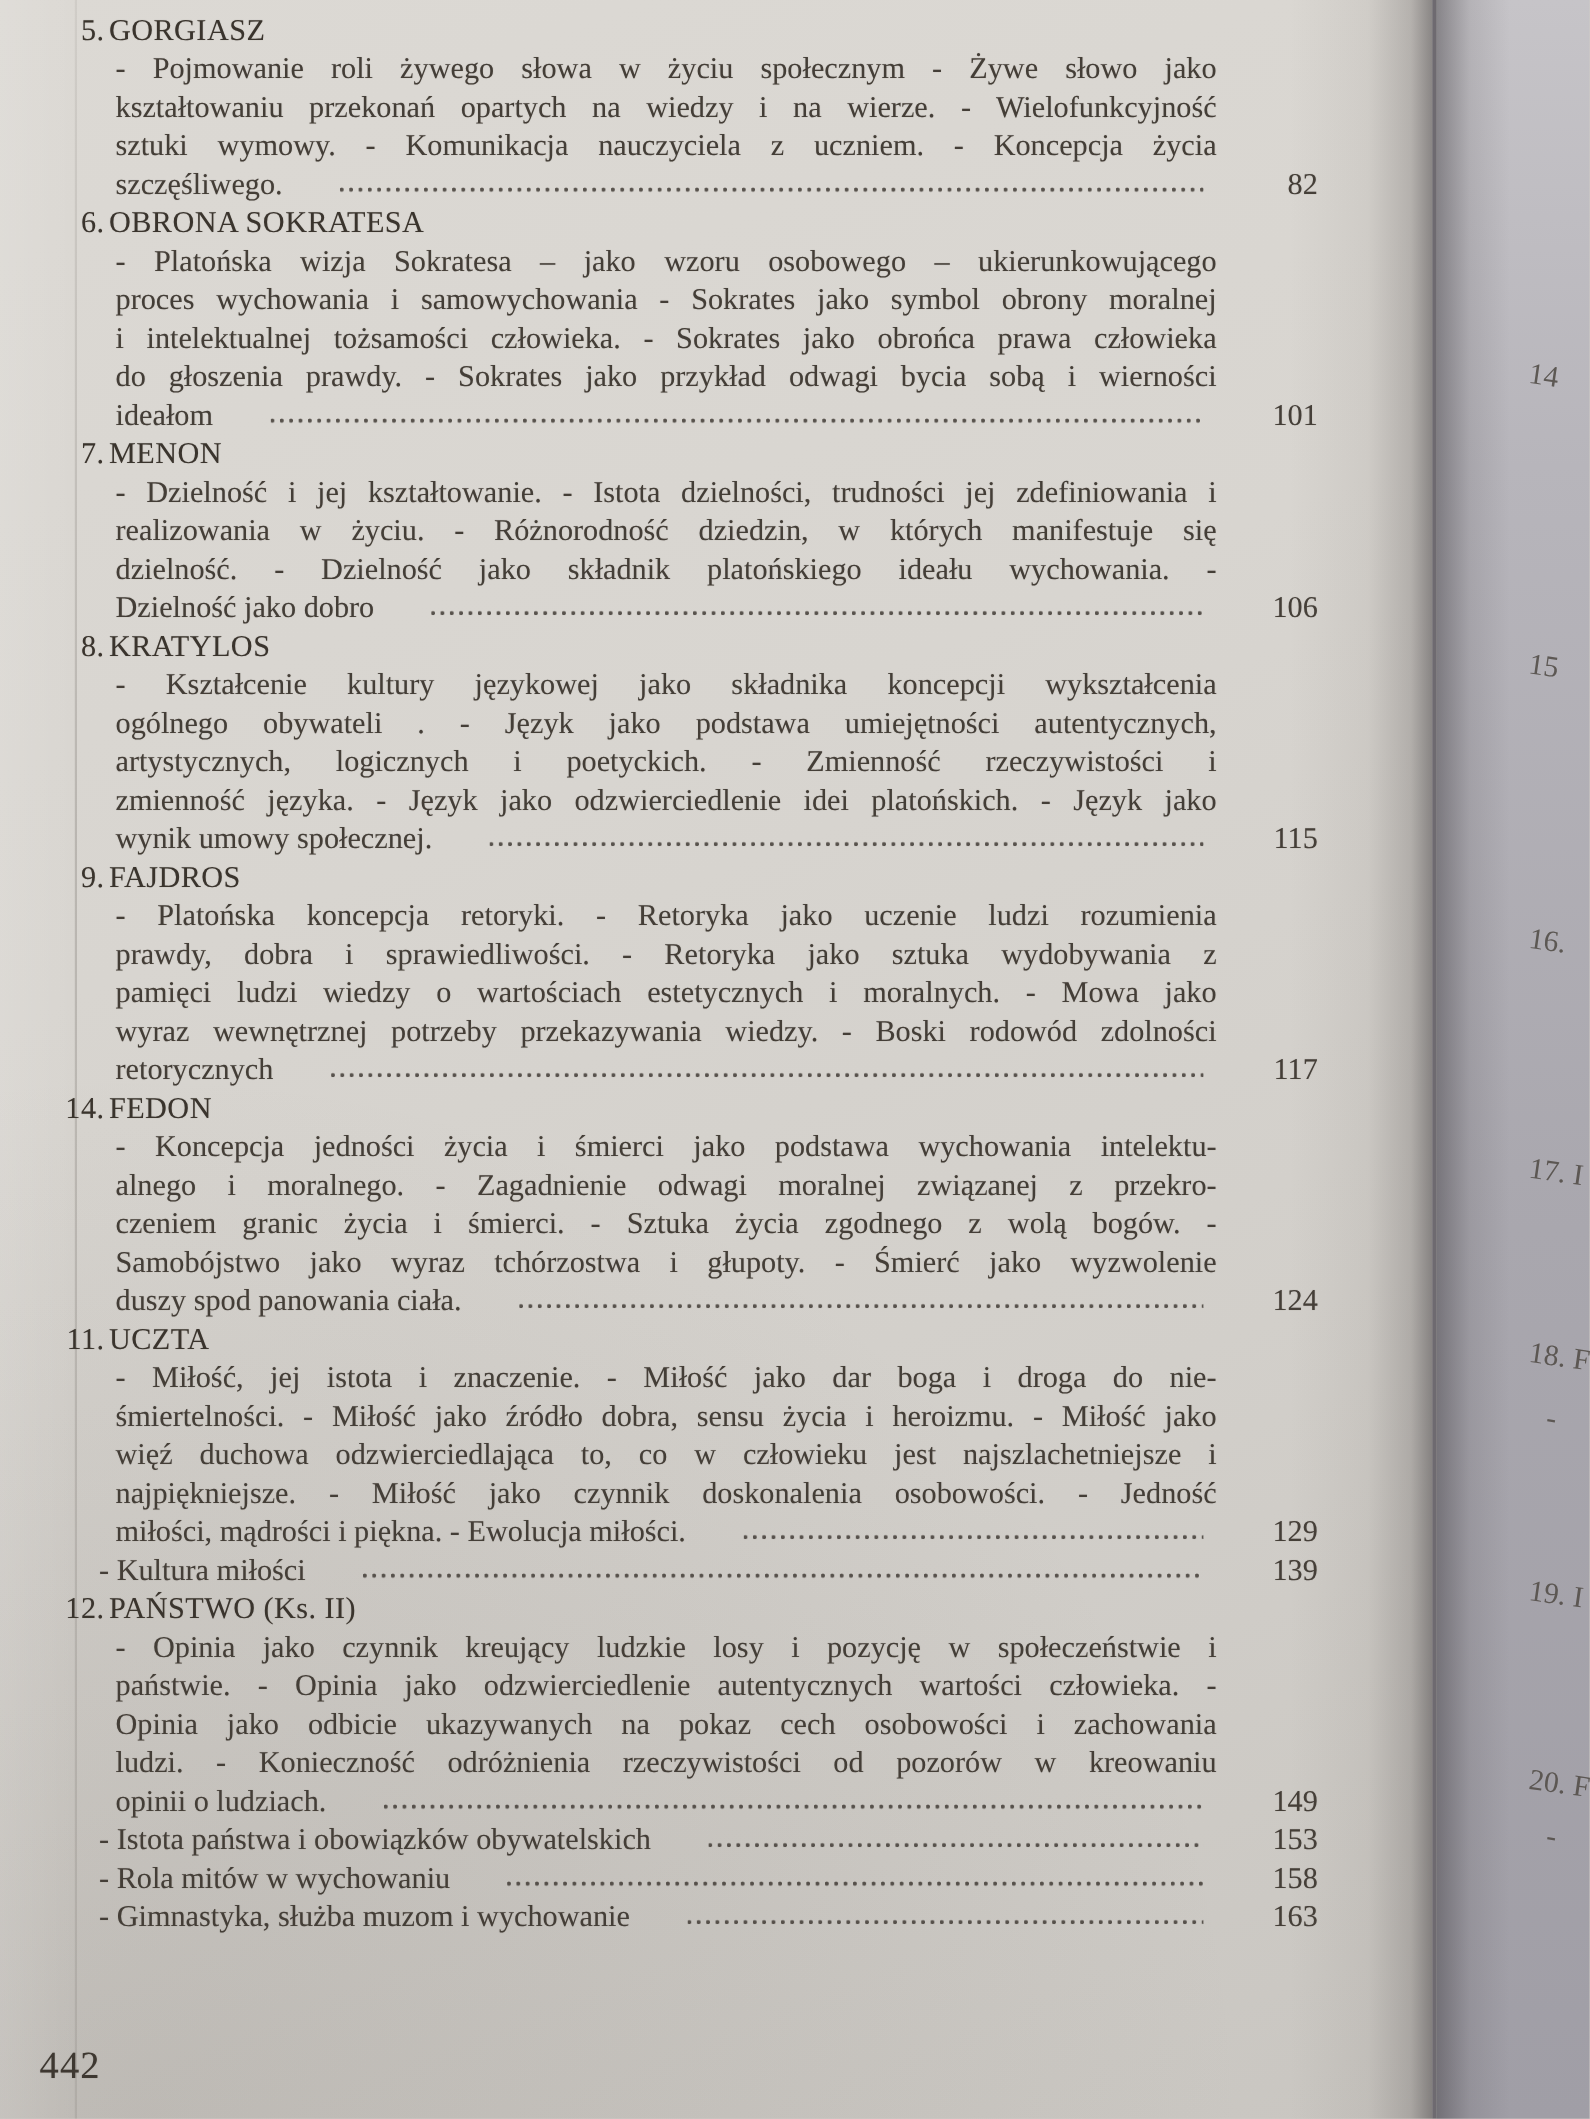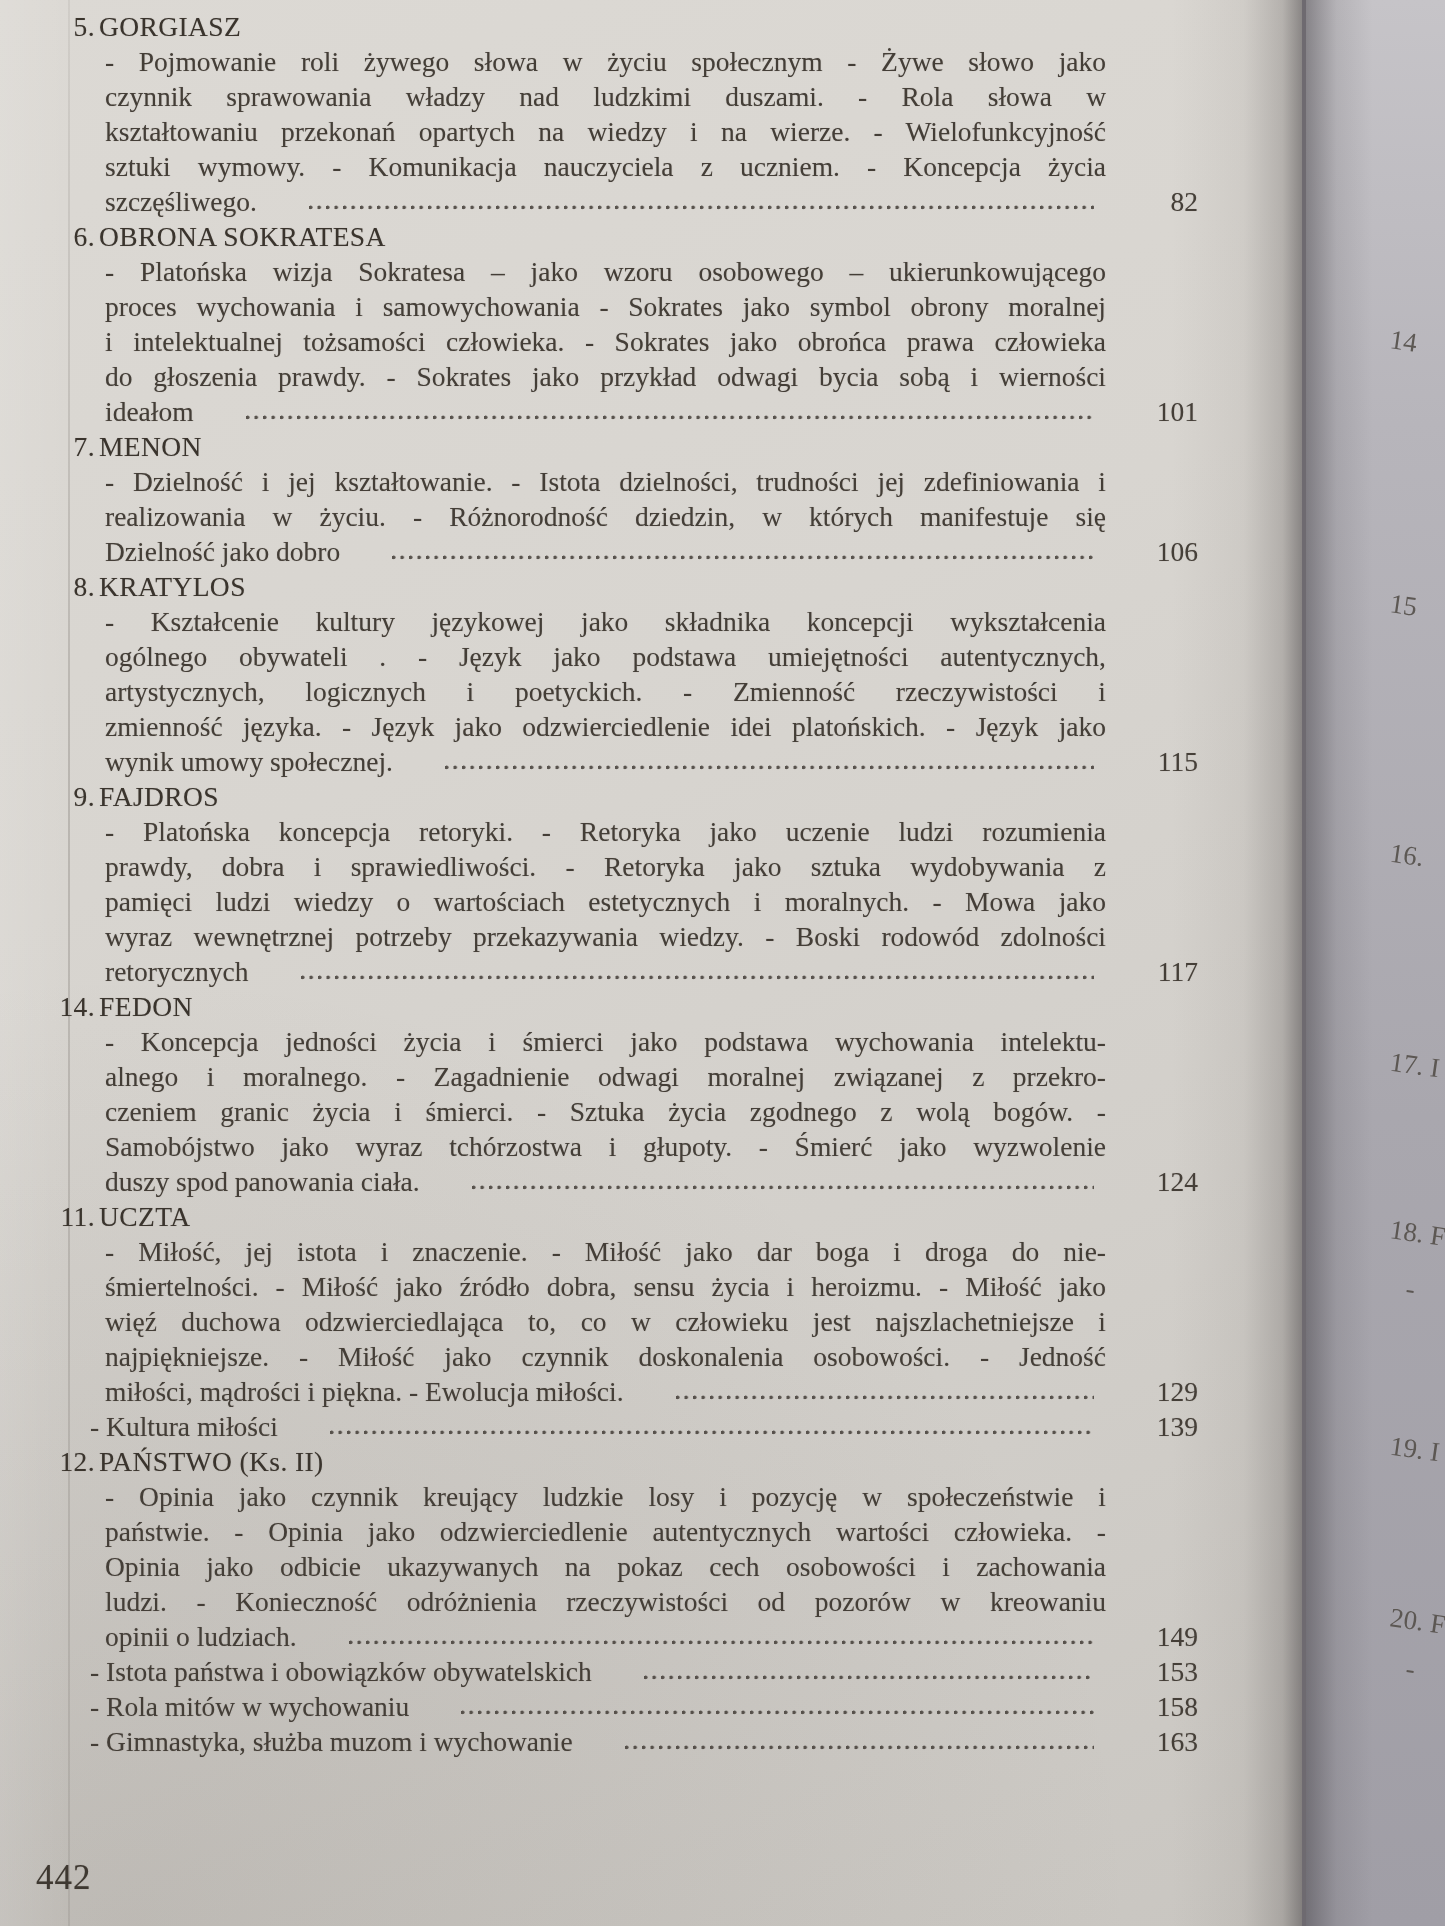--- a/index.html
+++ b/index.html
@@ -115,21 +115,20 @@
 <div class="left-page">
   <div class="left-strip"></div>
   <div class="page-edge-line"></div>
   <div class="toc">
       <div class="toc-entry">
         <div class="entry-heading">
           <span class="num">5.</span>
           <span class="title">GORGIASZ</span>
         </div>
         <div class="body-line">- Pojmowanie roli żywego słowa w życiu społecznym - Żywe słowo jako</div>
-        <div class="body-line">czynnik sprawowania władzy nad ludzkimi duszami. - Rola słowa w</div>
         <div class="body-line">kształtowaniu przekonań opartych na wiedzy i na wierze. - Wielofunkcyjność</div>
         <div class="body-line">sztuki wymowy. - Komunikacja nauczyciela z uczniem. - Koncepcja życia</div>
         <div class="dot-row">
           <span class="tail">szczęśliwego.</span>
           <span class="leader"></span>
           <span class="pnum">82</span>
         </div>
       </div>
       <div class="toc-entry">
         <div class="entry-heading">
@@ -146,20 +145,21 @@
           <span class="pnum">101</span>
         </div>
       </div>
       <div class="toc-entry">
         <div class="entry-heading">
           <span class="num">7.</span>
           <span class="title">MENON</span>
         </div>
         <div class="body-line">- Dzielność i jej kształtowanie. - Istota dzielności, trudności jej zdefiniowania i</div>
         <div class="body-line">realizowania w życiu. - Różnorodność dziedzin, w których manifestuje się</div>
+        <div class="body-line">dzielność. - Dzielność jako składnik platońskiego ideału wychowania. -</div>
         <div class="dot-row">
           <span class="tail">Dzielność jako dobro</span>
           <span class="leader"></span>
           <span class="pnum">106</span>
         </div>
       </div>
       <div class="toc-entry">
         <div class="entry-heading">
           <span class="num">8.</span>
           <span class="title">KRATYLOS</span>

